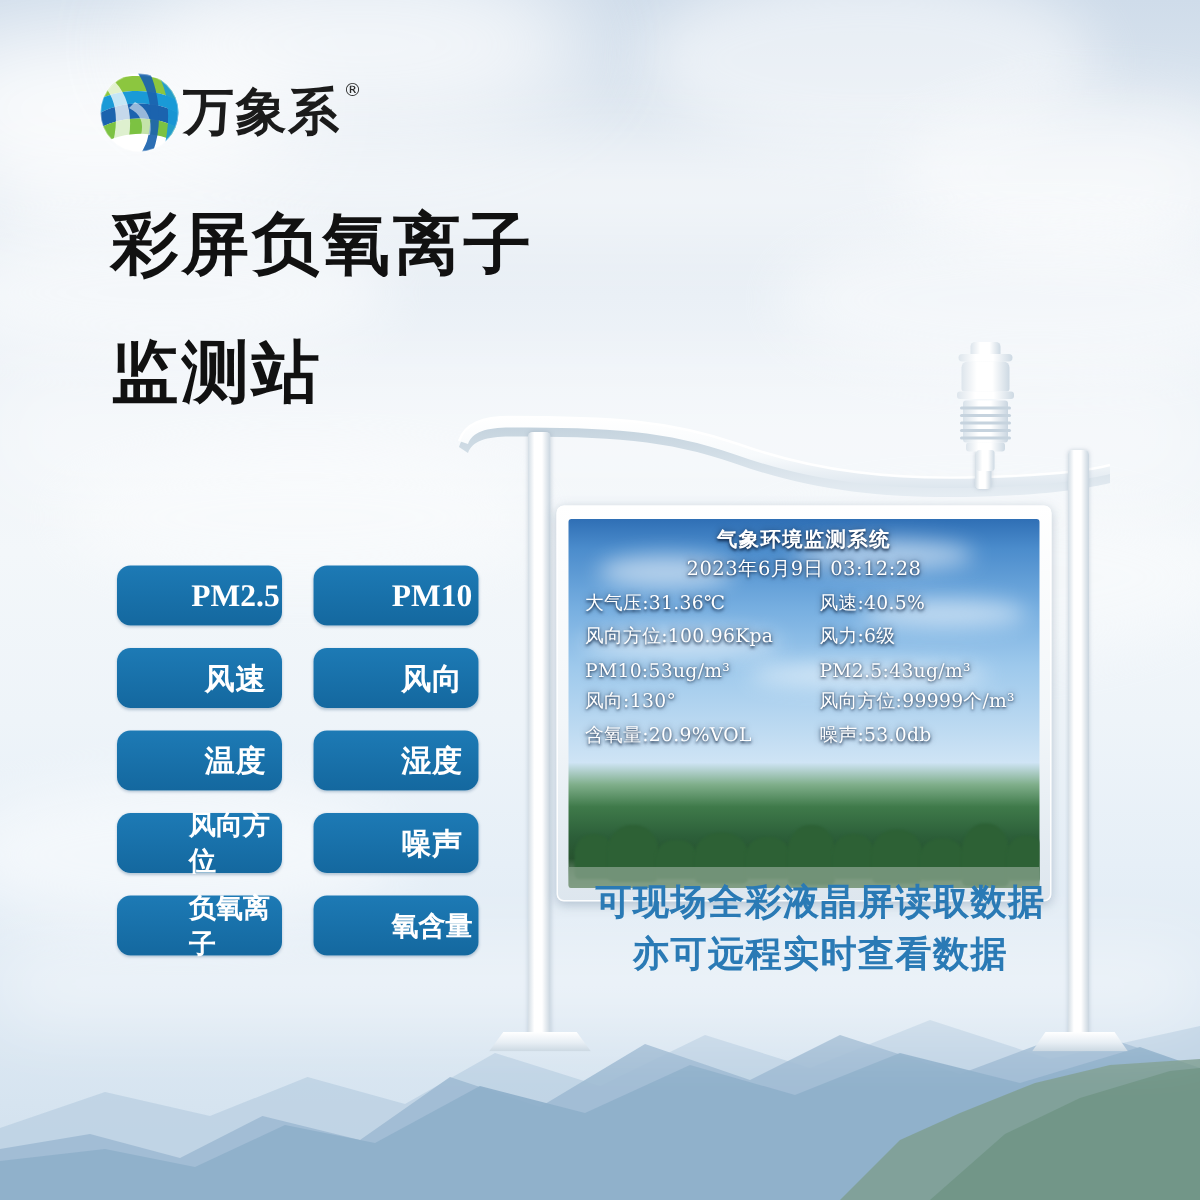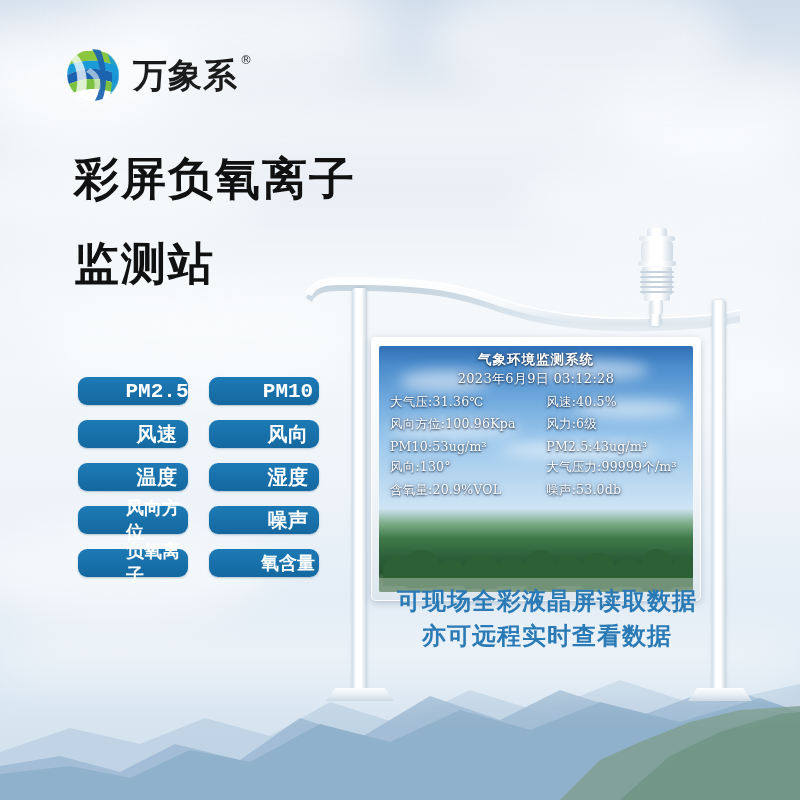--- a/index.html
+++ b/index.html
@@ -16,40 +16,40 @@
   }
   
   .cloud{position:absolute;border-radius:50%;background:#ffffff;filter:blur(18px);pointer-events:none;}
   .cloudsoft{position:absolute;border-radius:50%;background:#ffffff;filter:blur(30px);opacity:.75;}
   .skyhaze{position:absolute;left:0;right:0;filter:blur(26px);}
 
   
   .mtn{position:absolute;left:0;width:800px;}
 
   
-  #logo-row{position:absolute;left:64px;top:46px;display:flex;align-items:center;gap:11px;}
+  #logo-row{position:absolute;left:64px;top:46px;display:flex;align-items:center;}
   #globe{width:58px;height:58px;position:relative;}
   #logo-text{font-size:34px;font-weight:bold;color:#1b1b1b;letter-spacing:1px;
     font-family:"DejaVu Sans","Liberation Sans",sans-serif;line-height:1;position:relative;}
   #logo-reg{position:absolute;right:-15px;top:-4px;font-size:12px;font-weight:normal;color:#2a2a2a;}
 
   
-  #headline{position:absolute;left:74px;top:156px;width:380px;}
+  #headline{position:absolute;left:74px;top:140px;width:380px;}
   .hl{font-size:45px;font-weight:bold;color:#111;letter-spacing:2px;line-height:1;
       font-family:"DejaVu Sans","Liberation Sans",sans-serif;}
   .hl.second{margin-top:40px;}
 
   
   #tags{position:absolute;left:78px;top:377px;display:grid;grid-template-columns:110px 110px;
         gap:15px 21px;}
   .tag{
-    height:28px;border-radius:9px;background:linear-gradient(180deg,#1d7ab5 0%,#14689f 100%);
+    height:40px;border-radius:9px;background:linear-gradient(180deg,#1d7ab5 0%,#14689f 100%);
     color:#fff;display:flex;align-items:center;justify-content:center;
     font-size:20px;font-weight:bold;letter-spacing:.5px;
-    font-family:Liberation Mono, monospace;
+    font-family:Liberation Serif, serif;
     box-shadow:0 1px 2px rgba(20,70,110,.28);
     padding-left:48px;
   }
   .tag.en{font-size:21px;letter-spacing:0;}
   .tag.small{font-size:18px;letter-spacing:0;}
 
   
   #station{position:absolute;left:0;top:0;width:800px;height:800px;pointer-events:none;}
   .post{
     position:absolute;background:linear-gradient(90deg,#d3dde5 0%,#ffffff 28%,#ffffff 62%,#c9d5df 100%);
@@ -260,21 +260,21 @@
         <div class="srow">
           <div class="scell left">风向方位:100.96Kpa</div>
           <div class="scell right">风力:6级</div>
         </div>
         <div class="srow">
           <div class="scell left">PM10:53ug/m³</div>
           <div class="scell right">PM2.5:43ug/m³</div>
         </div>
         <div class="srow">
           <div class="scell left">风向:130°</div>
-          <div class="scell right">大气压力:99999个/m³</div>
+          <div class="scell right">风向方位:99999个/m³</div>
         </div>
         <div class="srow">
           <div class="scell left">含氧量:20.9%VOL</div>
           <div class="scell right">噪声:53.0db</div>
         </div>
       </div>
     </div>
   </div>
 
   <div id="promo">

